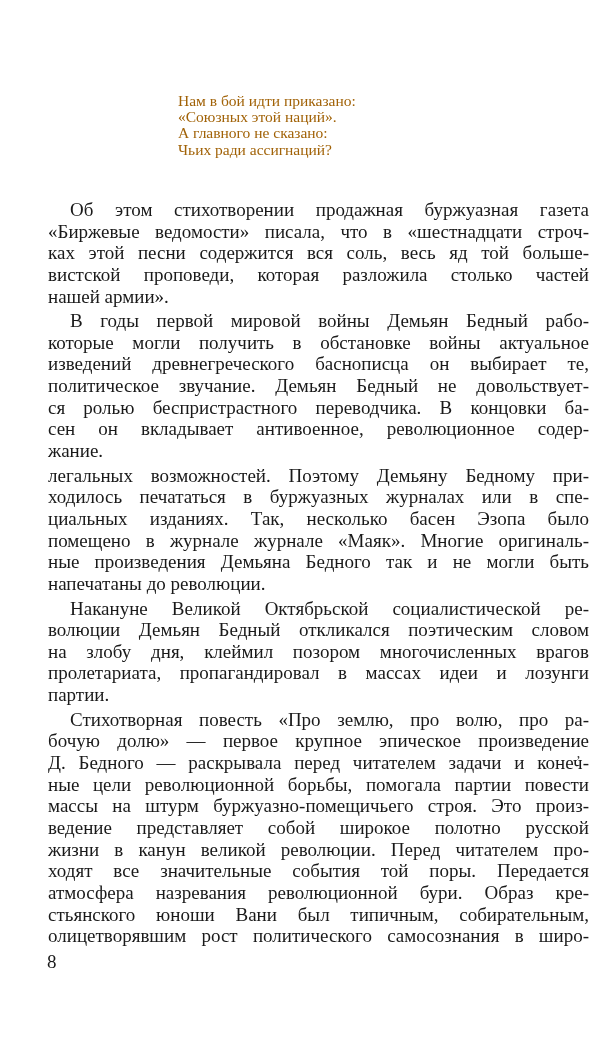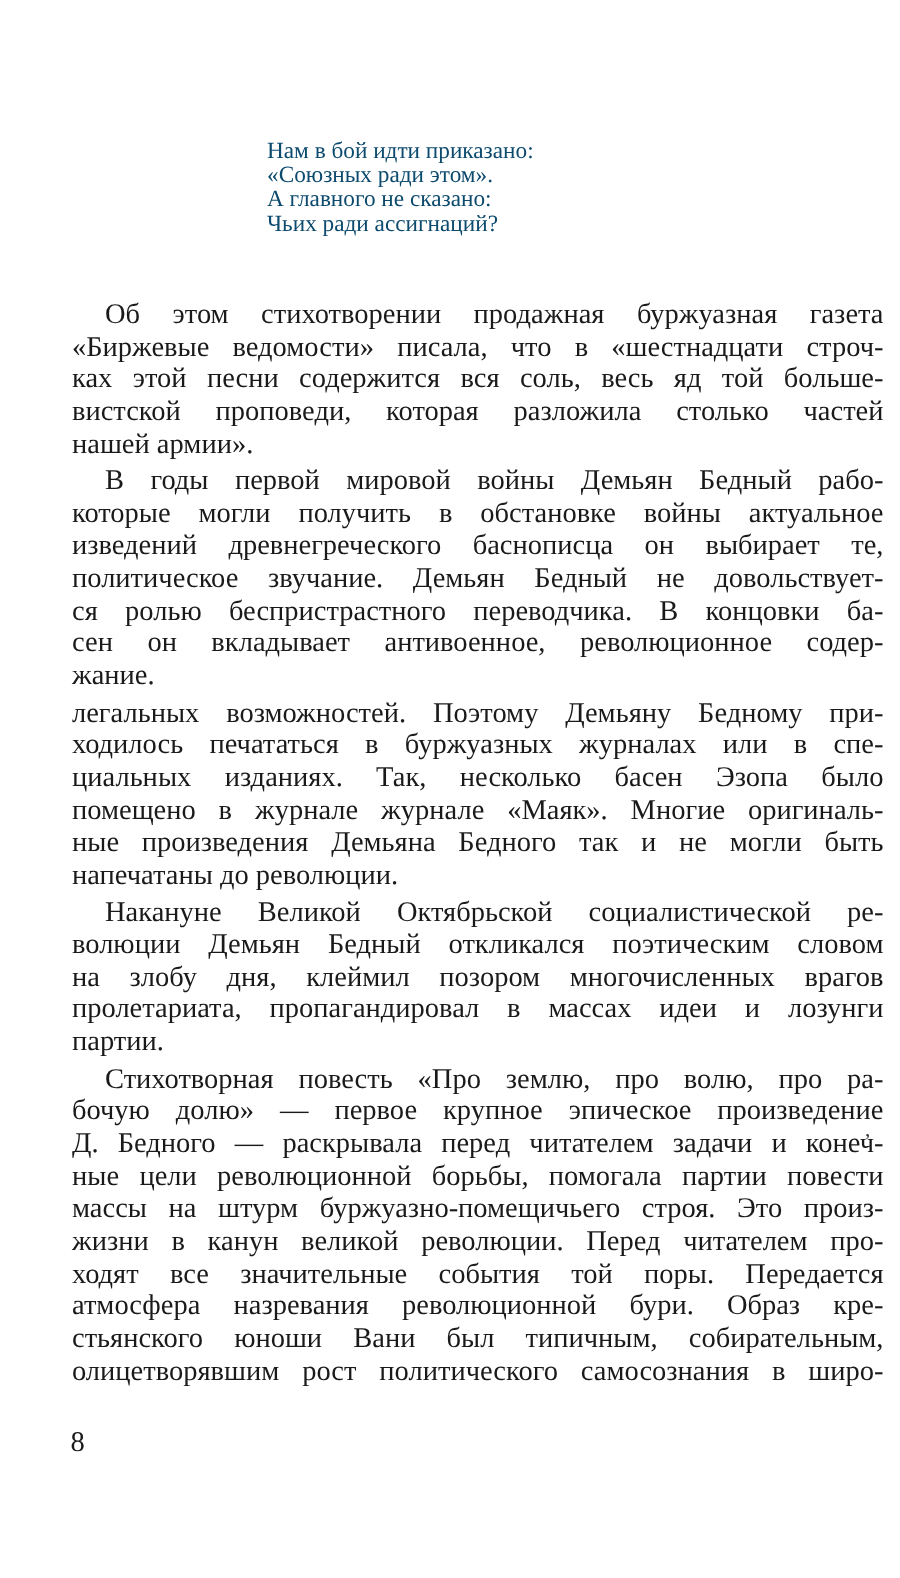--- a/index.html
+++ b/index.html
@@ -1,35 +1,35 @@
 <!DOCTYPE html>
 <html><head>
 <meta charset="utf-8">
 <style>
   html, body { margin:0; padding:0; background:#ffffff; }
   body { width:600px; height:1052px; position:relative; overflow:hidden; }
   .page { position:absolute; left:0; top:0; width:600px; height:1052px; }
-  .poem { position:absolute; left:178px; top:93px; font-family:"Liberation Serif", "DejaVu Serif", serif; font-size:15.5px; line-height:16.2px; color:#0c4a6e; }
+  .poem { position:absolute; left:178px; top:93px; font-family:"Liberation Serif", "DejaVu Serif", serif; font-size:15.5px; line-height:16.2px; color:#a16207; }
   .poem .pl { white-space:nowrap; }
   .body { position:absolute; left:48px; top:199px; width:541px; font-family:"Liberation Serif", "DejaVu Serif", serif; font-size:19px; line-height:21.65px; color:#1a1a1a; }
   .ln { display:block; text-align:justify; text-align-last:justify; white-space:nowrap; height:21.65px; overflow:visible; }
   .ln.last { text-align-last:left; }
   .ln.indent { padding-left:22px; }
   .para { margin:0 0 3px 0; }
   .pagenum { position:absolute; left:47px; top:951px; font-family:"Liberation Serif", "DejaVu Serif", serif; font-size:19px; color:#1a1a1a; }
   .mark { position:absolute; left:576px; top:754px; font-family:"Liberation Serif", serif; font-size:14px; color:#333; }
 </style>
 </head>
 <body>
 
 <div class="page">
 
   <div class="poem">
     <div class="pl">Нам в бой идти приказано:</div>
-    <div class="pl">«Союзных ради этом».</div>
+    <div class="pl">«Союзных этой наций».</div>
     <div class="pl">А главного не сказано:</div>
     <div class="pl">Чьих ради ассигнаций?</div>
   </div>
 
   <div class="body">
 
     <div class="para">
       <span class="ln indent">Об этом стихотворении продажная буржуазная газета</span>
       <span class="ln">«Биржевые ведомости» писала, что в «шестнадцати строч-</span>
       <span class="ln">ках этой песни содержится вся соль, весь яд той больше-</span>
@@ -63,20 +63,21 @@
       <span class="ln">пролетариата, пропагандировал в массах идеи и лозунги</span>
       <span class="ln last">партии.</span>
     </div>
 
     <div class="para">
       <span class="ln indent">Стихотворная повесть «Про землю, про волю, про ра-</span>
       <span class="ln">бочую долю» — первое крупное эпическое произведение</span>
       <span class="ln">Д. Бедного — раскрывала перед читателем задачи и конеч-</span>
       <span class="ln">ные цели революционной борьбы, помогала партии повести</span>
       <span class="ln">массы на штурм буржуазно-помещичьего строя. Это произ-</span>
+      <span class="ln">ведение представляет собой широкое полотно русской</span>
       <span class="ln">жизни в канун великой революции. Перед читателем про-</span>
       <span class="ln">ходят все значительные события той поры. Передается</span>
       <span class="ln">атмосфера назревания революционной бури. Образ кре-</span>
       <span class="ln">стьянского юноши Вани был типичным, собирательным,</span>
       <span class="ln">олицетворявшим рост политического самосознания в широ-</span>
     </div>
 
   </div>
 
   <div class="mark">’</div>

